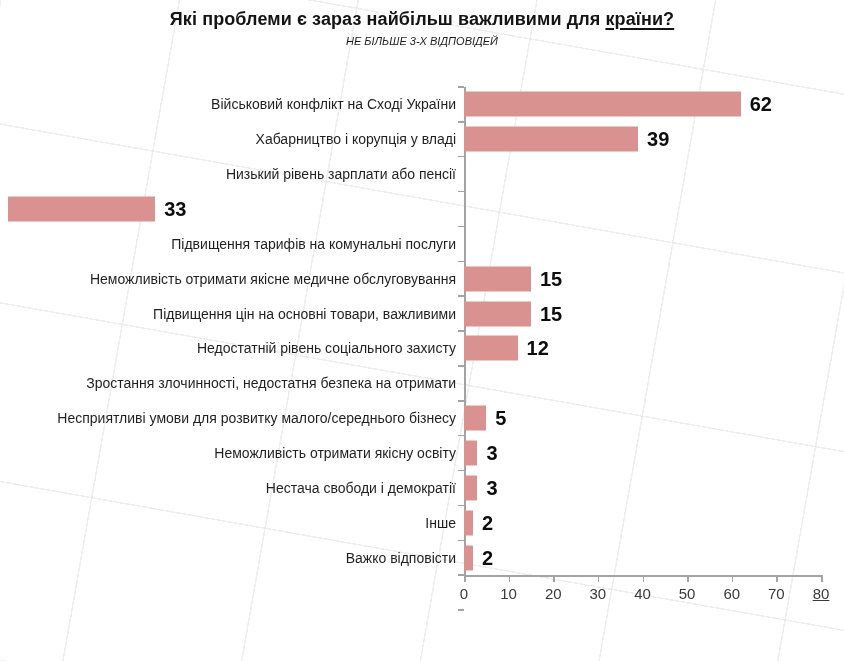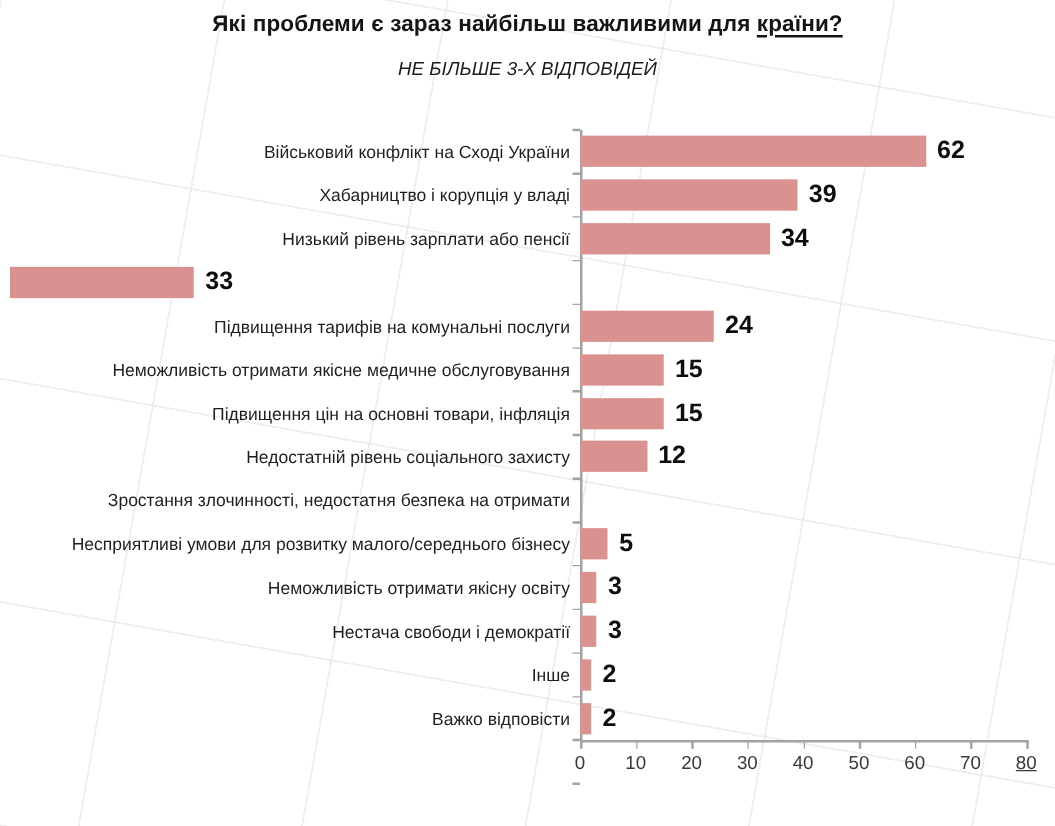--- a/index.html
+++ b/index.html
@@ -24,22 +24,22 @@
     font-weight: 700;
     color: #141414;
     letter-spacing: 0.1px;
   }
   h1.title .u {
     text-decoration: underline;
     text-decoration-thickness: 1.5px;
     text-underline-offset: 3px;
   }
   .subtitle {
-    margin-top: 17px;
-    font-size: 15px;
+    margin-top: 5px;
+    font-size: 11px;
     font-style: italic;
     color: #1c1c1c;
   }
   .chart { position: relative; margin-top: 40px; }
   .rows { position: relative; }
   .row {
     display: flex;
     align-items: center;
     height: 34.87px;
   }
@@ -134,47 +134,39 @@
         </div>
         <div class="row">
           <div class="cat">Хабарництво і корупція у владі</div>
           <div class="track">
             <div class="bar" style="width: 174.037px; background: rgb(217, 146, 143);"></div>
             <div class="val" style="left: 183.037px;">39</div>
           </div>
         </div>
         <div class="row">
           <div class="cat">Низький рівень зарплати або пенсії</div>
-          <div class="track">
-            <div class="bar" style="width: 151.725px; background: rgb(217, 146, 143);"></div>
-            <div class="val" style="left: 160.725px;">34</div>
-          </div>
         </div>
         <div class="row">
           <div class="track">
             <div class="bar" style="width: 147.262px; background: rgb(217, 146, 143);"></div>
             <div class="val" style="left: 156.262px;">33</div>
           </div>
         </div>
         <div class="row">
           <div class="cat">Підвищення тарифів на комунальні послуги</div>
-          <div class="track">
-            <div class="bar" style="width: 107.1px; background: rgb(217, 146, 143);"></div>
-            <div class="val" style="left: 116.1px;">24</div>
-          </div>
         </div>
         <div class="row">
           <div class="cat">Неможливість отримати якісне медичне обслуговування</div>
           <div class="track">
             <div class="bar" style="width: 66.9375px; background: rgb(217, 146, 143);"></div>
             <div class="val" style="left: 75.9375px;">15</div>
           </div>
         </div>
         <div class="row">
-          <div class="cat">Підвищення цін на основні товари, інфляція</div>
+          <div class="cat">Підвищення цін на основні товари, важливими</div>
           <div class="track">
             <div class="bar" style="width: 66.9375px; background: rgb(217, 146, 143);"></div>
             <div class="val" style="left: 75.9375px;">15</div>
           </div>
         </div>
         <div class="row">
           <div class="cat">Недостатній рівень соціального захисту</div>
           <div class="track">
             <div class="bar" style="width: 53.55px; background: rgb(217, 146, 143);"></div>
             <div class="val" style="left: 62.55px;">12</div>

